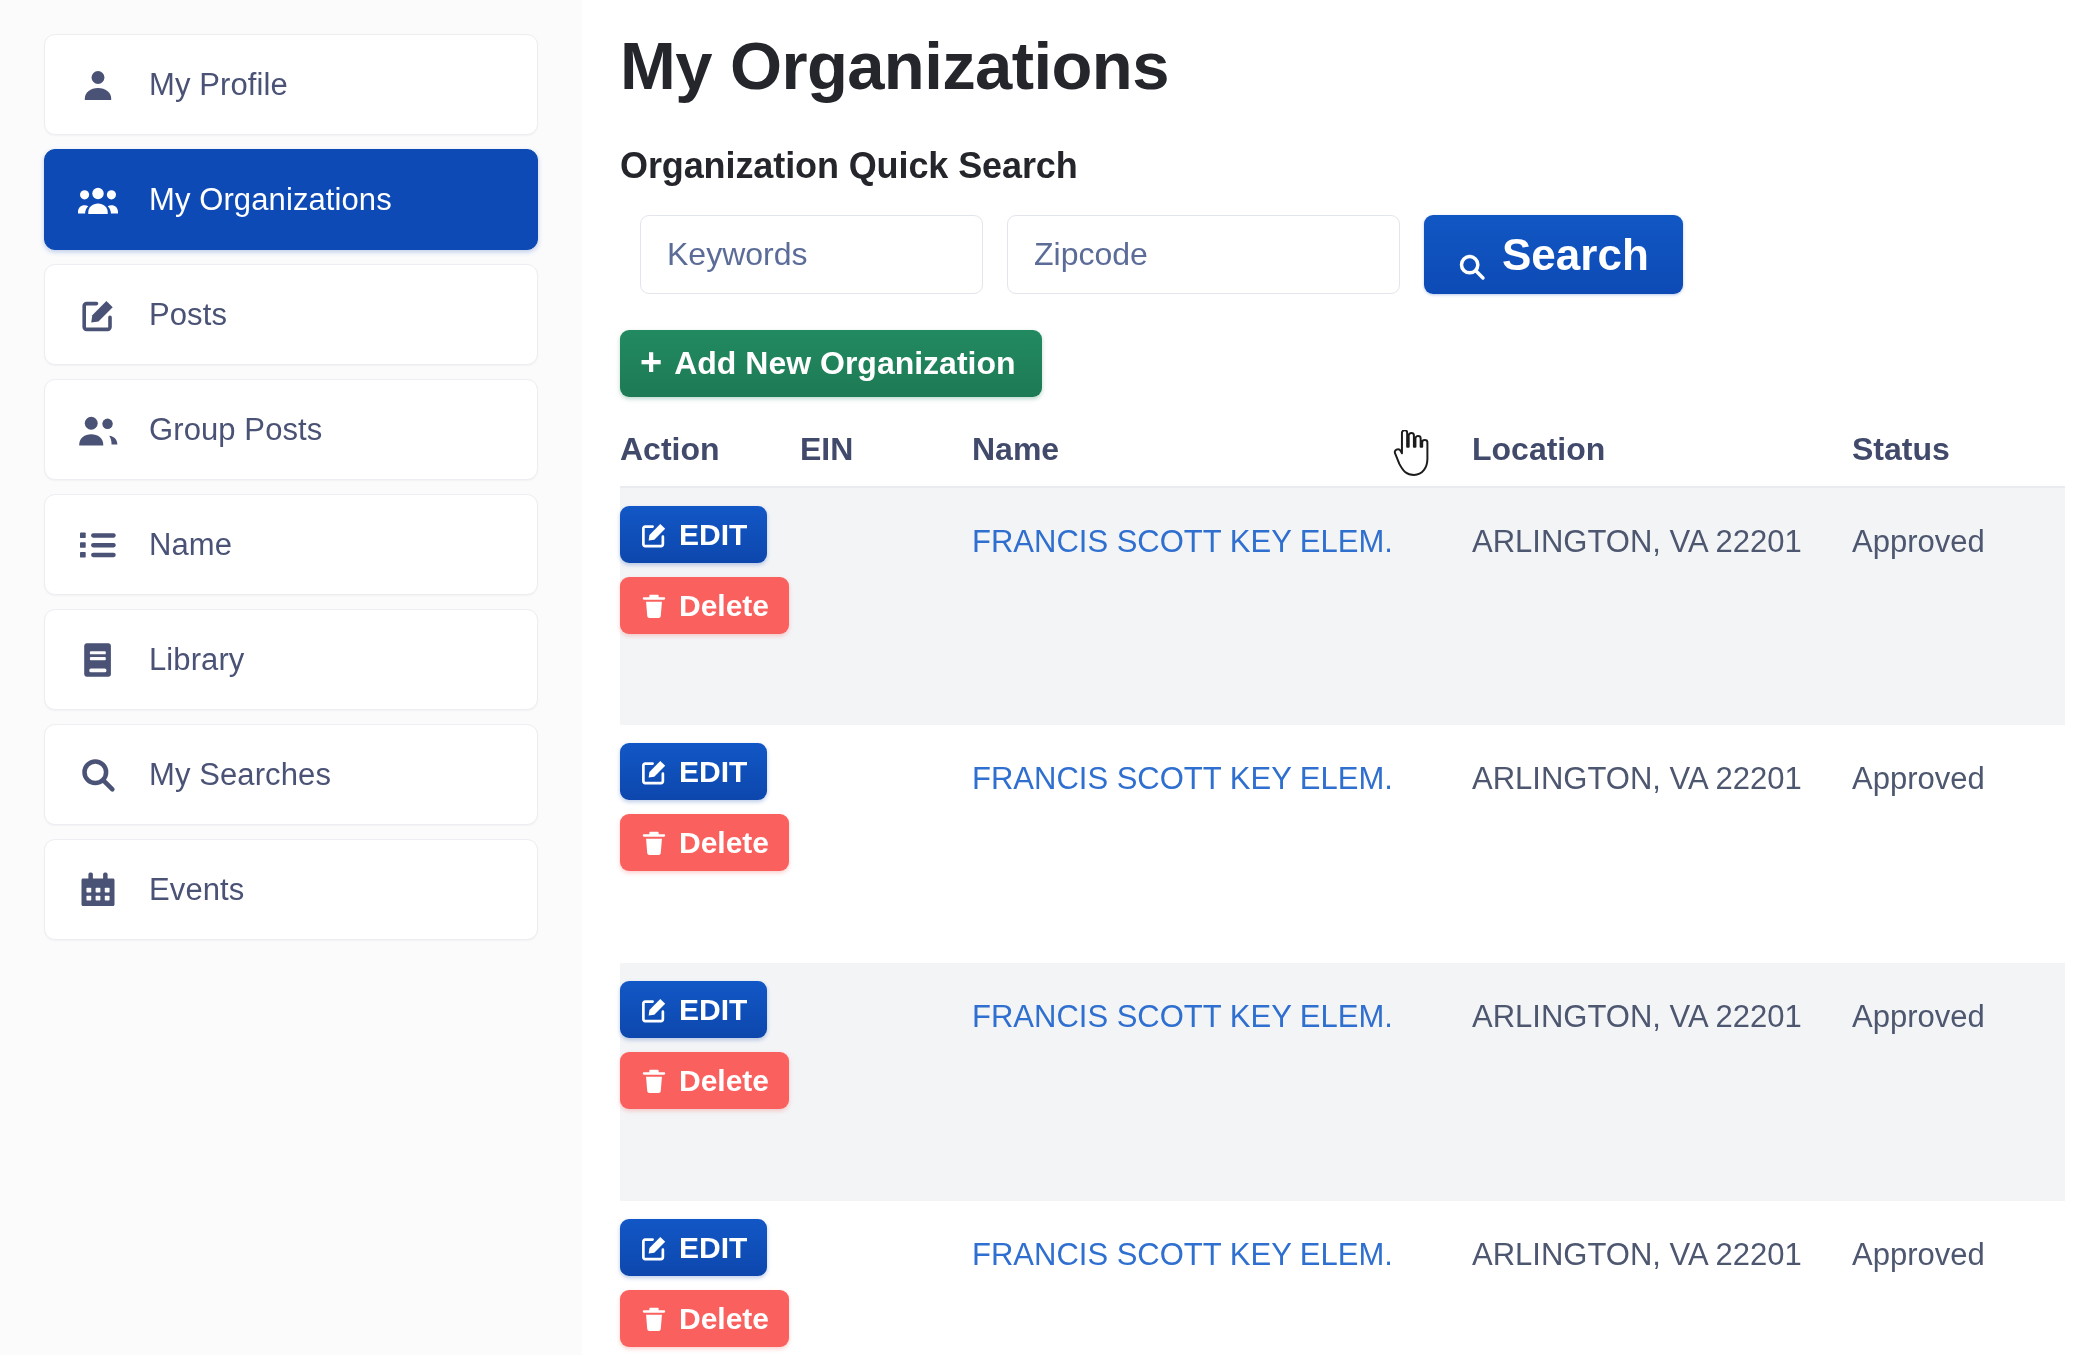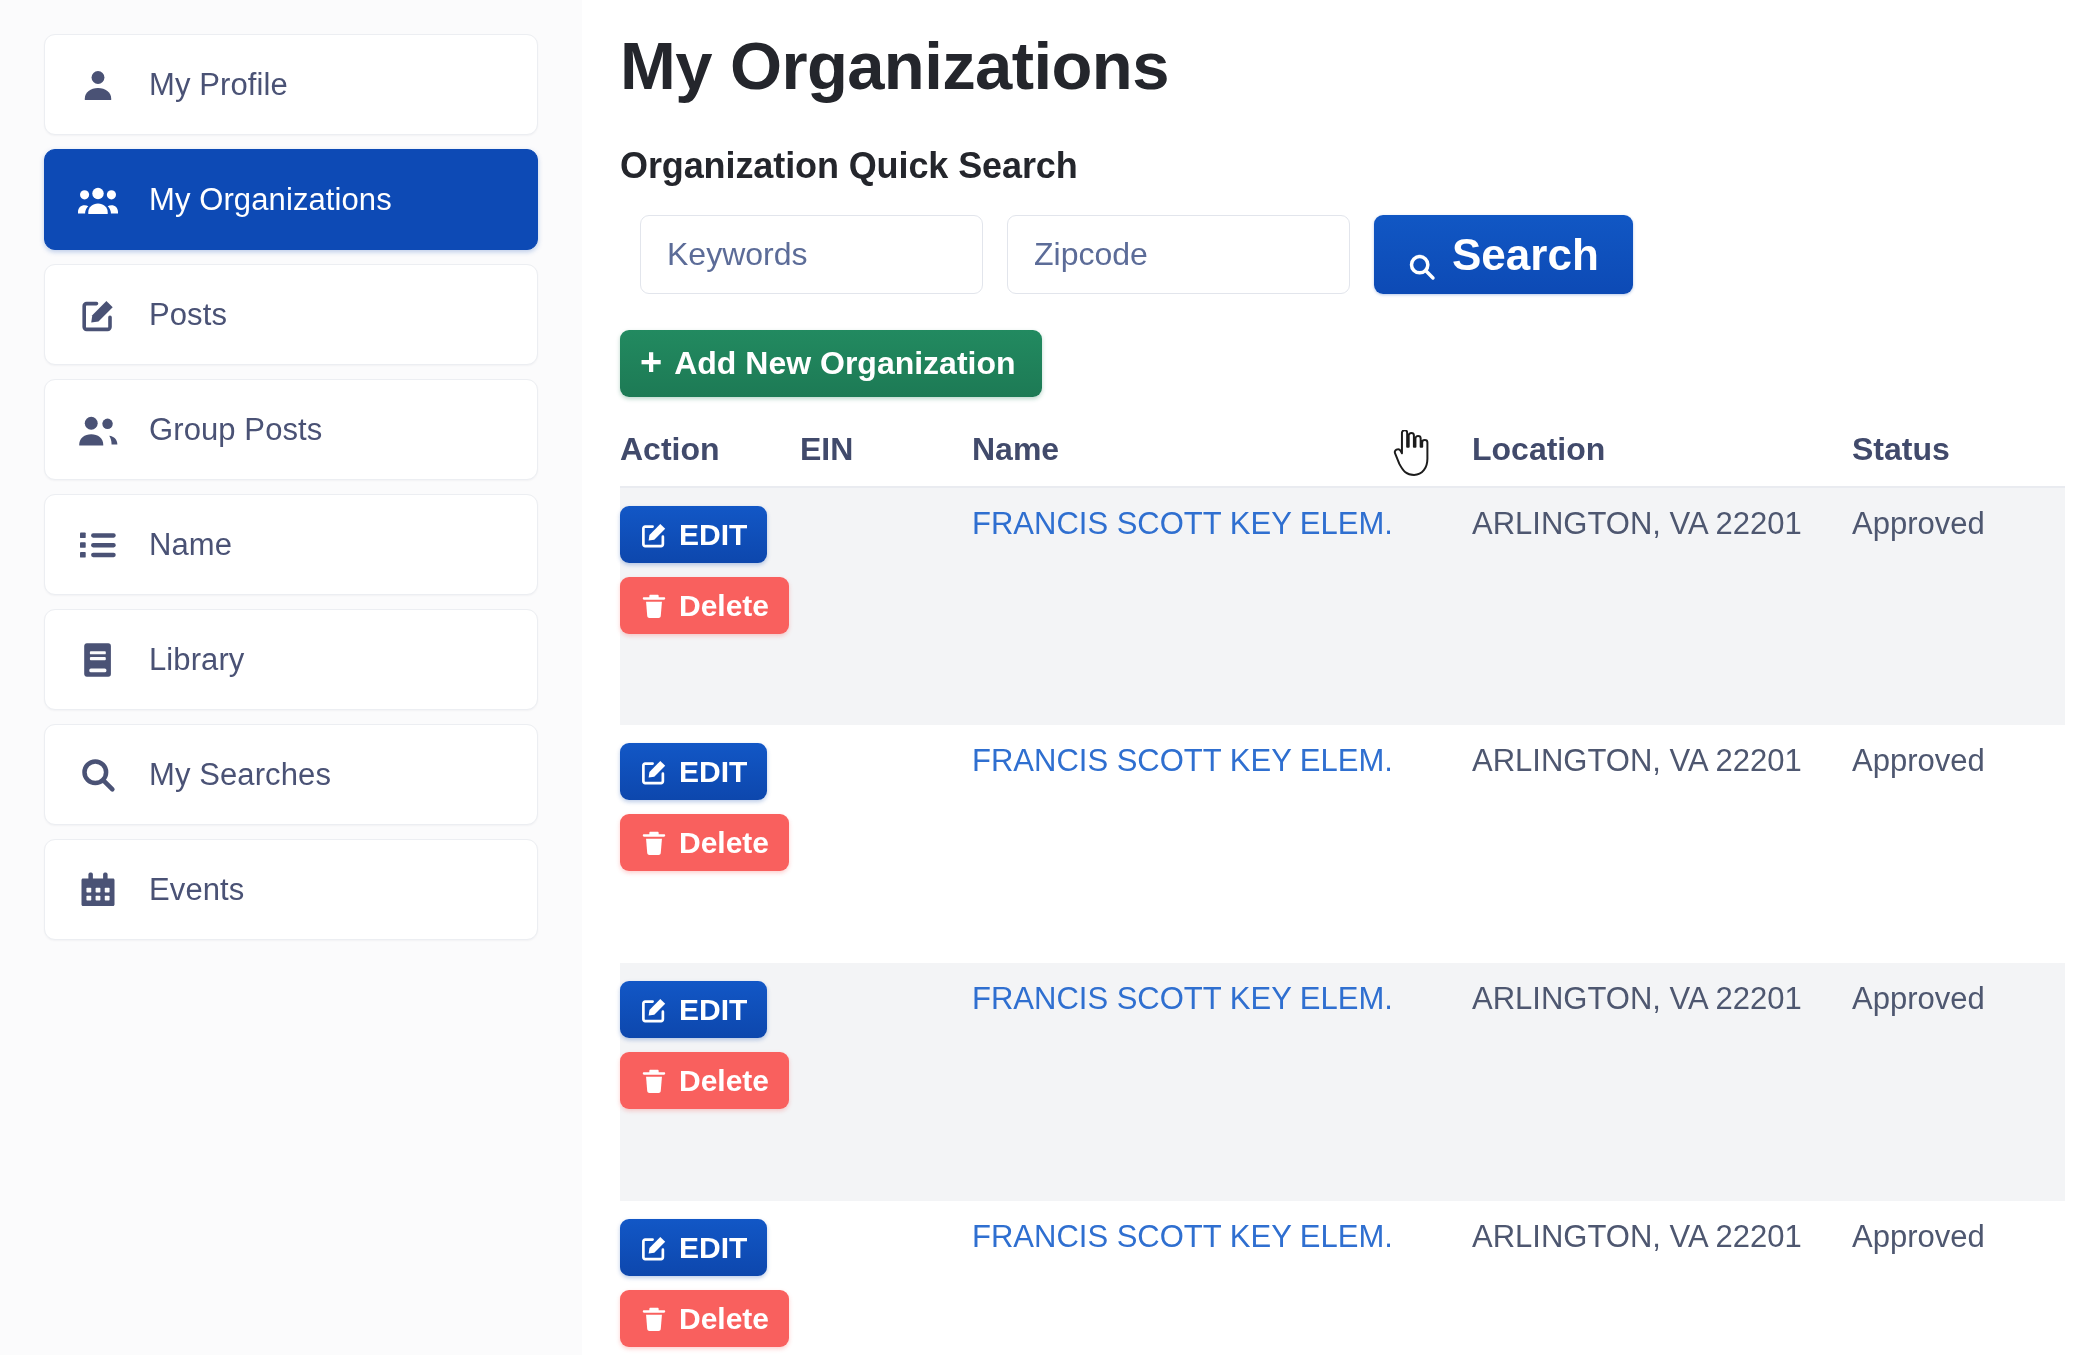--- a/index.html
+++ b/index.html
@@ -118,21 +118,21 @@
     border-radius: 9px;
     background: #ffffff;
     font-family: "Liberation Sans", sans-serif;
     font-size: 32px;
     color: #46557c;
     padding: 0 26px;
     outline: none;
   }
   .text-input::placeholder { color: #5c6c98; opacity: 1; }
   #keywords-input { width: 343px; margin-left: 20px; }
-  #zipcode-input  { width: 343px; }
+  #zipcode-input  { width: 393px; }
 
   #search-button {
     height: 79px;
     padding: 0 34px;
     border: none;
     border-radius: 9px;
     background: linear-gradient(#1157c4, #0d4ab5);
     color: #ffffff;
     font-family: "Liberation Sans", sans-serif;
     font-size: 44px;
@@ -192,21 +192,21 @@
   #org-table col.c-ein      { width: 172px; }
   #org-table col.c-name     { width: 500px; }
   #org-table col.c-location { width: 380px; }
   #org-table col.c-status   { width: 213px; }
 
   #org-table tbody tr { height: 238px; }
   #org-table tbody tr.striped { background: #f3f4f6; }
 
   #org-table tbody td {
     vertical-align: top;
-    padding-top: 18px;
+    padding-top: 36px;
     font-size: 31px;
     color: #4e5770;
   }
   #org-table tbody td.action-cell { padding-top: 18px; }
 
   .action-stack {
     display: flex;
     flex-direction: column;
     gap: 14px;
     align-items: flex-start;

